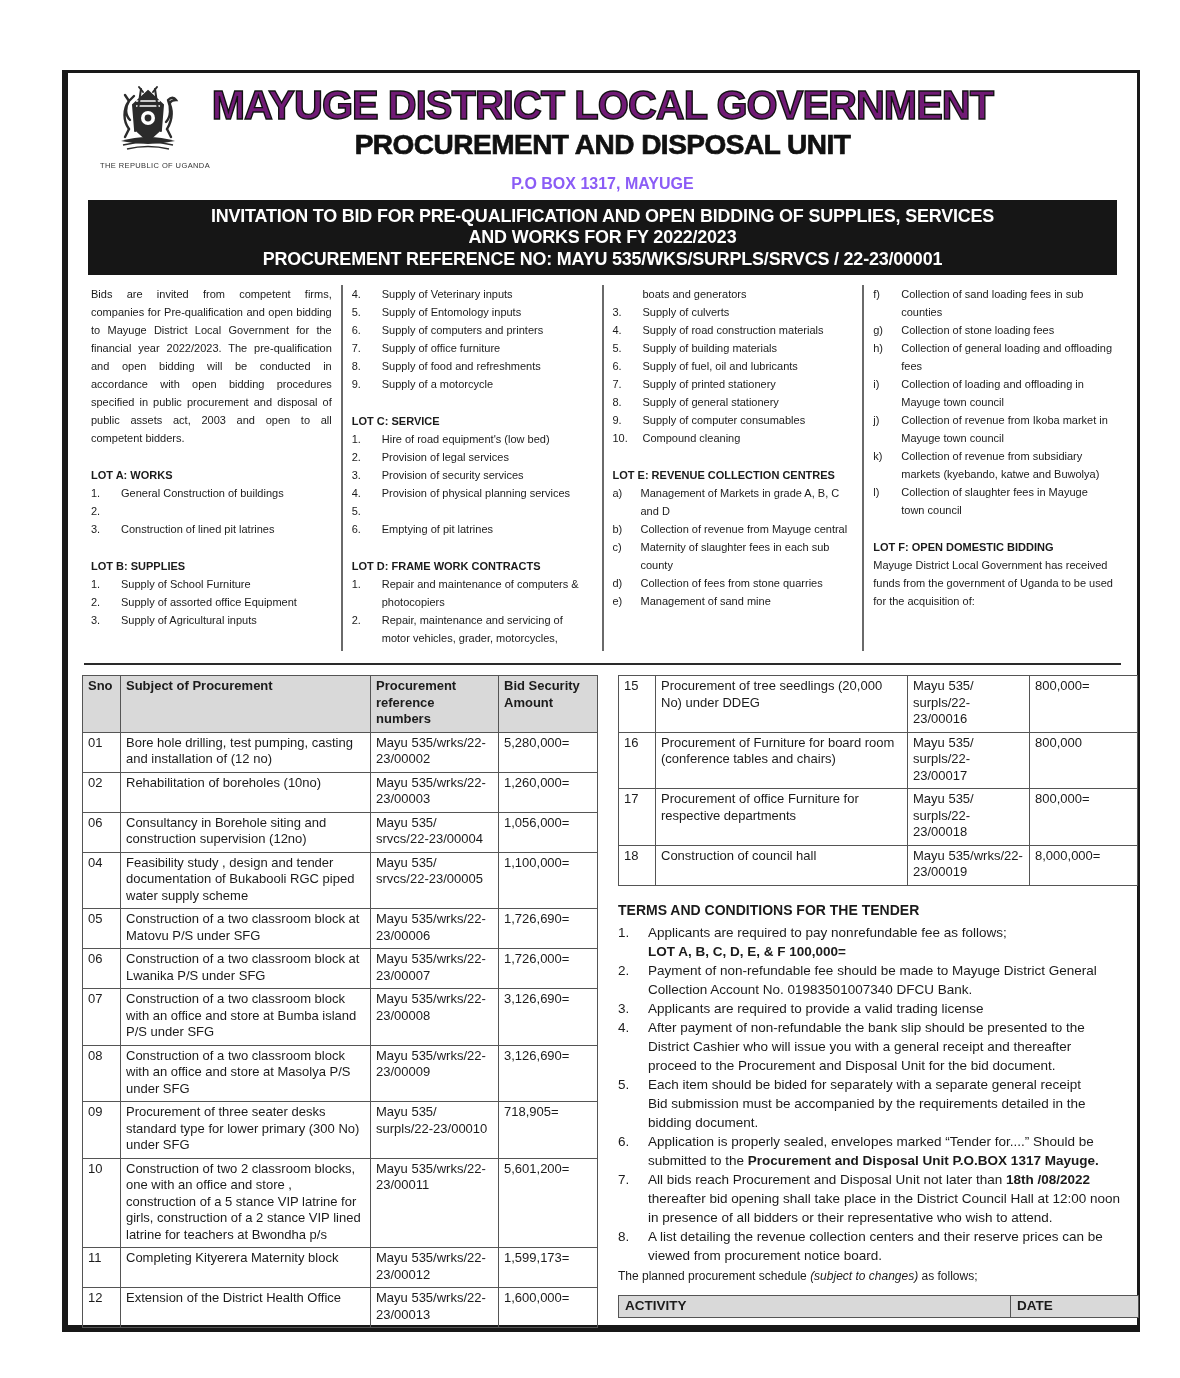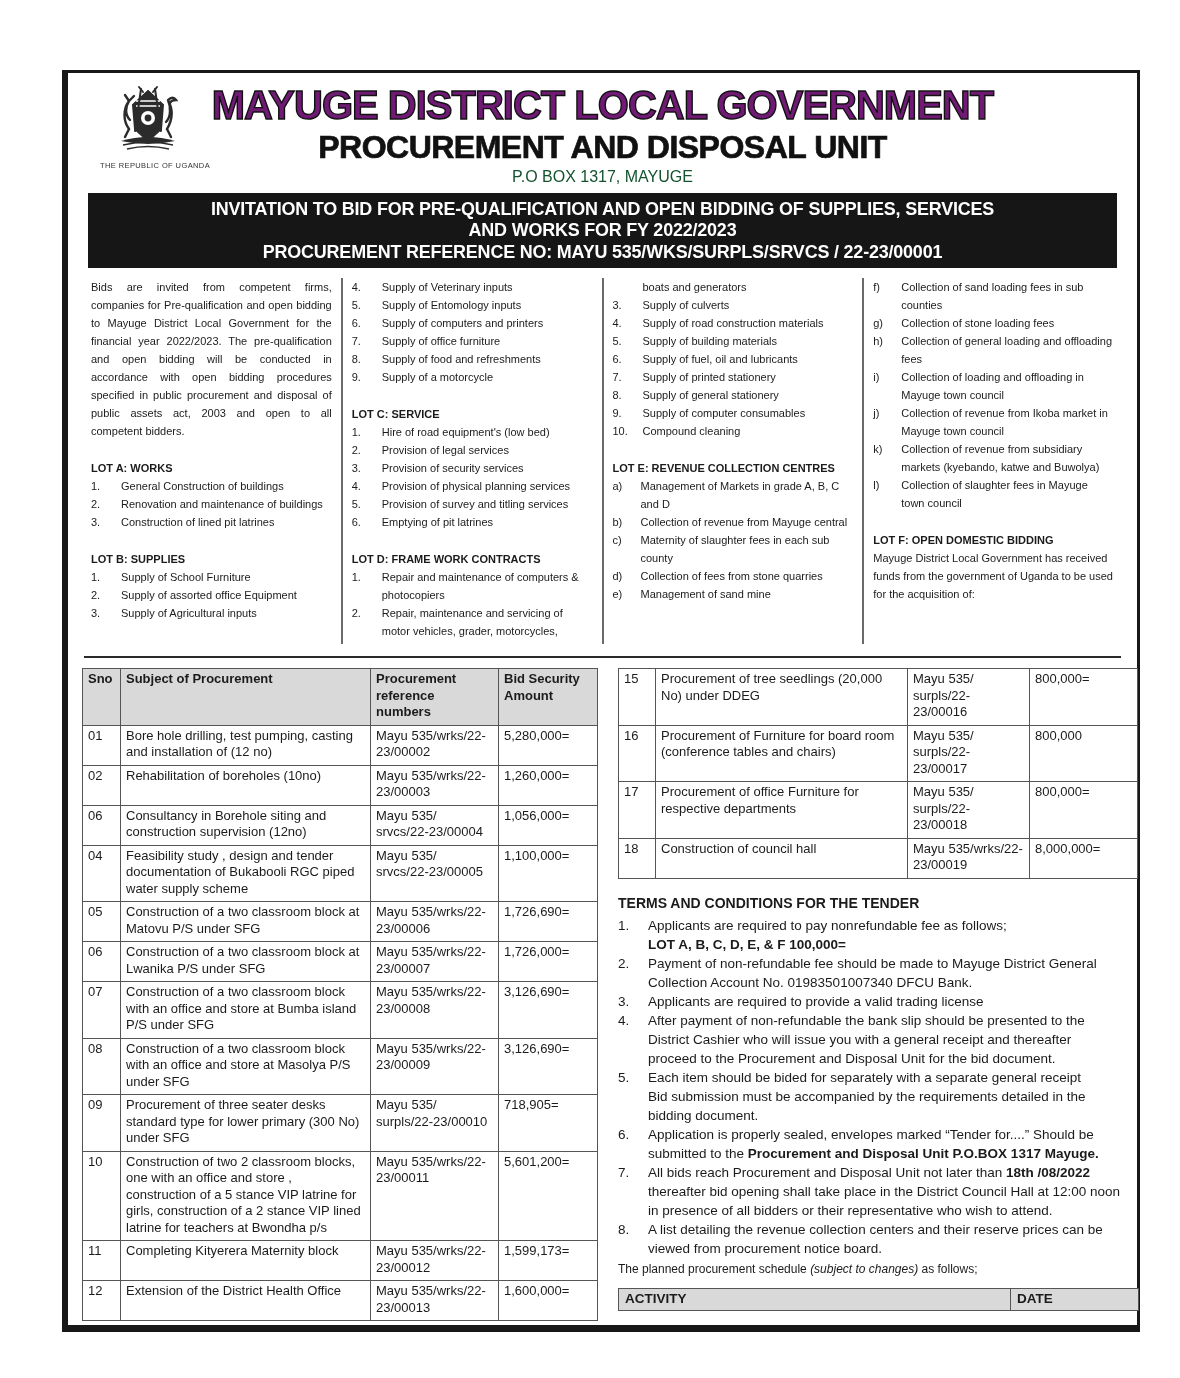--- a/index.html
+++ b/index.html
@@ -18,24 +18,24 @@
   .header{position:relative;min-height:102px;}
   .emblem{position:absolute;left:18px;top:2px;width:96px;text-align:left;}
   .emblem svg{display:block;margin:0 auto;}
   .emblem-caption{font-size:7.5px;letter-spacing:.4px;color:#333;margin-top:2px;white-space:nowrap;}
   .title-block{text-align:center;padding-top:2px;}
   .org-title{
     font-size:40px;font-weight:bold;letter-spacing:-1px;line-height:1.02;
     -webkit-text-stroke:1.4px #111;color:#701a75;
   }
   .unit-title{
-    font-size:32px;font-weight:bold;letter-spacing:-.5px;margin-top:3px;
+    font-size:28px;font-weight:bold;letter-spacing:-.5px;margin-top:3px;
     -webkit-text-stroke:.7px #111;color:#111;
   }
-  .pobox{font-size:16px;margin-top:2px;color:#14532d;}
+  .pobox{font-size:16px;margin-top:14px;color:#8b5cf6;font-weight:bold;}
   
   .banner{
     margin:7px 6px 0 6px;background:#161616;color:#fff;text-align:center;
     padding:5px 4px 6px 4px;
   }
   .banner div{
     font-weight:bold;font-size:18.5px;line-height:21.5px;letter-spacing:-.2px;
     transform:scaleX(.97);transform-origin:center;
   }
   
@@ -131,21 +131,20 @@
   <div class="intro" id="intro-columns">
       <div class="col">
         <div class="intro-para">Bids are invited from competent firms, companies for Pre-qualification and open bidding to Mayuge District Local Government for the financial year 2022/2023.  The pre-qualification and open bidding will be conducted in accordance with open bidding procedures specified in public procurement and disposal of public assets act, 2003 and open to all competent bidders.</div>
         <div class="lot-heading">LOT A: WORKS</div>
         <div class="list-item">
           <span class="item-num">1.</span>
           <span class="item-text">General Construction of buildings</span>
         </div>
         <div class="list-item">
           <span class="item-num">2.</span>
-          <span class="item-text">Renovation and maintenance of buildings</span>
         </div>
         <div class="list-item">
           <span class="item-num">3.</span>
           <span class="item-text">Construction of lined pit latrines</span>
         </div>
         <div class="lot-heading">LOT B: SUPPLIES</div>
         <div class="list-item">
           <span class="item-num">1.</span>
           <span class="item-text">Supply of School Furniture</span>
         </div>
@@ -195,21 +194,20 @@
         <div class="list-item">
           <span class="item-num">3.</span>
           <span class="item-text">Provision of security services</span>
         </div>
         <div class="list-item">
           <span class="item-num">4.</span>
           <span class="item-text">Provision of physical planning services</span>
         </div>
         <div class="list-item">
           <span class="item-num">5.</span>
-          <span class="item-text">Provision of survey and titling services</span>
         </div>
         <div class="list-item">
           <span class="item-num">6.</span>
           <span class="item-text">Emptying of pit latrines</span>
         </div>
         <div class="lot-heading">LOT D: FRAME WORK CONTRACTS</div>
         <div class="list-item">
           <span class="item-num">1.</span>
           <span class="item-text">Repair and maintenance of computers &amp; photocopiers</span>
         </div>

